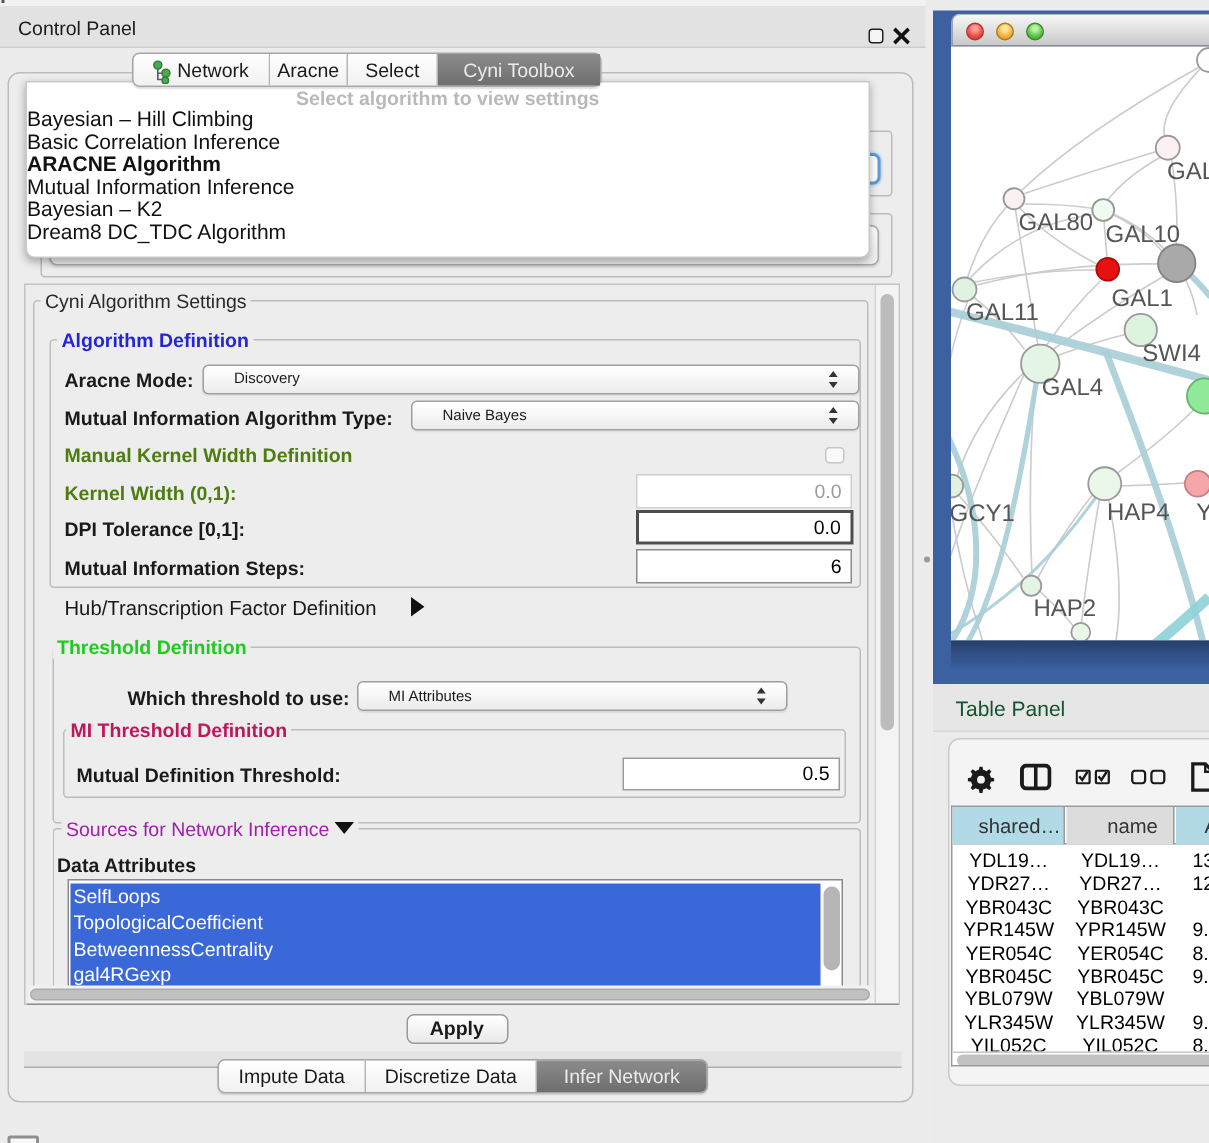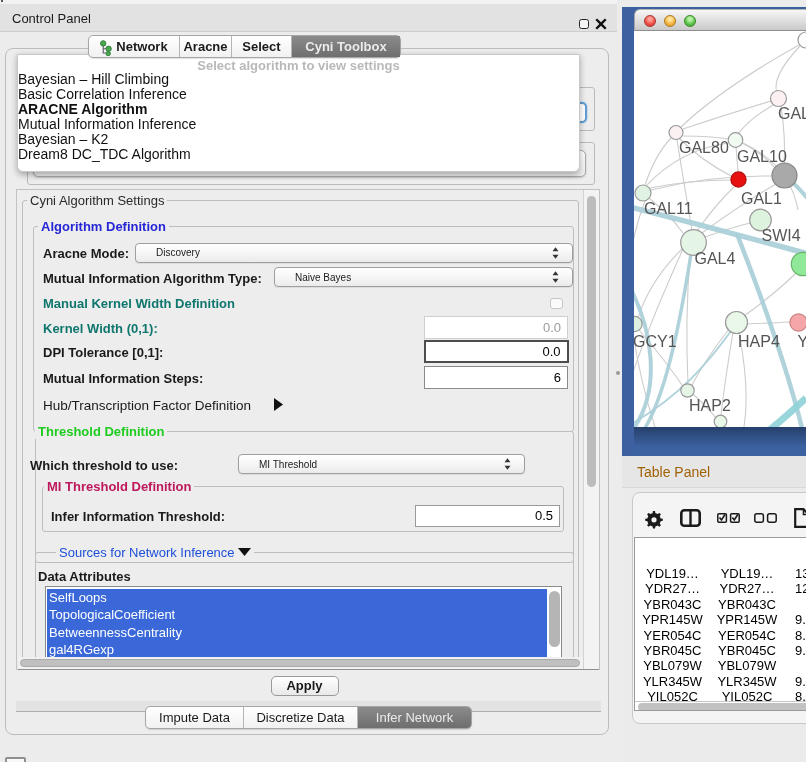--- a/index.html
+++ b/index.html
@@ -1,18 +1,18 @@
 <!DOCTYPE html>
 <html><head><meta charset="utf-8"><style>
 *{margin:0;padding:0;box-sizing:border-box;}
 html,body{width:806px;height:762px;overflow:hidden;}
 body{font-family:"Liberation Sans",sans-serif;background:#ececec;position:relative;font-size:13px;color:#1a1a1a;}
 .abs{position:absolute;}
 .b{font-weight:bold;}
-.gray{color:#0f766e;}
+.gray{color:#4d7c0f;}
 .combo{position:absolute;border:1px solid #9f9f9f;border-radius:4px;background:linear-gradient(#ffffff,#f7f7f7 45%,#ebebeb);box-shadow:0 1px 1px rgba(0,0,0,0.08);}
 .combo .ct{position:absolute;left:20px;top:0;bottom:0;display:flex;align-items:center;font-size:10px;}
 .spin{position:absolute;right:7px;top:50%;transform:translateY(-50%);width:7px;height:12px;}
 .tf{position:absolute;background:#fff;display:flex;align-items:center;justify-content:flex-end;padding-right:6px;}
 .fieldset{position:absolute;border:1px solid #bdbdbd;border-radius:3px;}
 .ftitle{position:absolute;top:-8px;background:#ededed;padding:0 3px;line-height:15px;white-space:nowrap;}
 .seg{position:absolute;display:flex;border:1px solid #a6a6a6;border-radius:5px;background:linear-gradient(#ffffff,#f1f1f1);box-shadow:0 1px 1px rgba(0,0,0,0.12);}
 .seg .sg{display:flex;align-items:center;justify-content:center;font-weight:inherit;border-right:1px solid #b5b5b5;white-space:nowrap;}
 .seg .sg:last-child{border-right:none;}
 .seg .sel{background:linear-gradient(#8b8b8b,#6e6e6e);color:#ebebeb;}
@@ -37,21 +37,21 @@
 <div class="abs" style="left:430px;top:101.5px;width:157px;height:21px;border:2.5px solid #5e9cd3;border-radius:5px;background:#fff;box-shadow:0 0 2px #86b8e0;"></div>
 <div class="abs" style="left:27px;top:142px;width:568px;height:43px;border:1px solid #bbbbbb;border-radius:3px;"></div>
 <div class="abs" style="left:33px;top:150px;width:553px;height:27px;border:1px solid #a8a8a8;border-radius:5px;background:linear-gradient(#ffffff,#ececec);box-shadow:0 1px 2px rgba(0,0,0,0.18);"></div>
 
 <div id="settings">
 
   <div class="fieldset" style="left:22px;top:200px;width:557px;height:462px;">
     <div class="ftitle" style="left:4px;color:#2a2a2a;">Cyni Algorithm Settings</div>
   </div>
 
-  <div class="fieldset" style="left:33px;top:226px;width:541px;height:206px;">
+  <div class="fieldset" style="left:33px;top:226px;width:541px;height:166px;">
     <div class="ftitle b" style="left:4px;color:#2525d6;">Algorithm Definition</div>
   </div>
   <div class="row-label" style="left:43px;top:246px;">Aracne Mode:</div>
   <div class="combo" style="left:135px;top:242.5px;width:438px;height:20px;">
       <div class="ct">Discovery</div>
     <svg class="spin" style="right:13px;" width="8" height="13" viewBox="0 0 8 13">
         <path d="M4 0 L7.4 4.6 H0.6 Z" fill="#333"></path>
         <path d="M4 13 L7.4 8.4 H0.6 Z" fill="#333"></path>
       </svg>
     </div>
@@ -70,39 +70,39 @@
   <div class="row-label" style="left:43px;top:345px;">DPI Tolerance [0,1]:</div>
   <div class="tf" style="left:423.5px;top:340px;width:145px;height:23px;border:2px solid #4d4d4d;color:#000;">0.0</div>
   <div class="row-label" style="left:43px;top:370.5px;">Mutual Information Steps:</div>
   <div class="tf" style="left:424px;top:365.5px;width:144px;height:23px;border:1px solid #8a8a8a;color:#000;">6</div>
 
   <div class="abs" style="left:43px;top:398px;white-space:nowrap;font-size:13.5px;text-align:right;">Hub/Transcription Factor Definition</div>
   <svg class="abs" style="left:274px;top:398px;" width="9" height="13" viewBox="0 0 9 13">
       <path d="M0 0 L9 6.5 L0 13 Z" fill="#111"></path>
     </svg>
 
-  <div class="fieldset" style="left:35px;top:431px;width:539px;height:132px;">
+  <div class="fieldset" style="left:35px;top:431px;width:539px;height:118px;">
     <div class="ftitle b" style="left:-1px;color:#1ecb1e;">Threshold Definition</div>
   </div>
-  <div class="row-label" style="left:30px;top:458px;width:203px;text-align:left;">Which threshold to use:</div>
+  <div class="row-label" style="left:30px;top:458px;width:203px;text-align:right;">Which threshold to use:</div>
   <div class="combo" style="left:238px;top:454px;width:287px;height:20px;">
-      <div class="ct">MI Threshold</div>
+      <div class="ct">MI Attributes</div>
     <svg class="spin" style="right:13px;" width="8" height="13" viewBox="0 0 8 13">
         <path d="M4 0 L7.4 4.6 H0.6 Z" fill="#333"></path>
         <path d="M4 13 L7.4 8.4 H0.6 Z" fill="#333"></path>
       </svg>
     </div>
   <div class="fieldset" style="left:42px;top:486px;width:522px;height:46px;">
     <div class="ftitle b" style="left:1px;color:#be185d;">MI Threshold Definition</div>
   </div>
-  <div class="row-label" style="left:51px;top:509px;">Infer Information Threshold:</div>
+  <div class="row-label" style="left:51px;top:509px;">Mutual Definition Threshold:</div>
   <div class="tf" style="left:415px;top:504.5px;width:145px;height:22px;border:1px solid #9a9a9a;color:#000;">0.5</div>
 
   <div class="fieldset" style="left:35px;top:552px;width:539px;height:107px;border-bottom:none;">
-    <div class="ftitle" style="left:20px;color:#1d4ed8;">Sources for Network Inference <svg width="13" height="8" viewBox="0 0 13 8" style="vertical-align:1px;">
+    <div class="ftitle" style="left:5px;color:#a21caf;">Sources for Network Inference <svg width="13" height="8" viewBox="0 0 13 8" style="vertical-align:1px;">
           <path d="M0 0 L13 0 L6.5 8 Z" fill="#111"></path>
         </svg></div>
   </div>
   <div class="abs b" style="left:38px;top:568.5px;">Data Attributes</div>
   <div class="abs" style="left:45px;top:586px;width:517px;height:74px;border:1px solid #8a8a8a;background:#fff;">
     <div class="abs" style="left:0.5px;top:1.5px;width:500.5px;height:70.5px;background:#3a68d8;color:#fff;font-size:13px;line-height:17.6px;padding-left:2.5px;">SelfLoops<br>TopologicalCoefficient<br>BetweennessCentrality<br>gal4RGexp</div>
     <div class="abs" style="left:503px;top:4px;width:11px;height:56px;border-radius:6px;background:#b5b5b5;"></div>
   </div>
 </div>
 
@@ -130,21 +130,21 @@
   </div>
 </div>
 
 <div id="dropdown">
   <div class="abs" style="left:17px;top:53.5px;width:563px;height:118.5px;background:#fff;border:1px solid #c9c9c9;border-radius:0 0 6px 6px;box-shadow:0 2.5px 6px rgba(0,0,0,0.3);"></div>
   <div class="abs b" style="left:17px;top:58px;width:563px;text-align:center;color:#b9b9b9;">Select algorithm to view settings</div>
   <div class="abs" style="left:18px;top:71.5px;font-size:14px;line-height:15px;color:#111;">Bayesian – Hill Climbing<br>Basic Correlation Inference<br><span class="b">ARACNE Algorithm</span><br>Mutual Information Inference<br>Bayesian – K2<br>Dream8 DC_TDC Algorithm</div>
 </div>
 
 <div id="toptabs">
-  <div class="seg" style="left:88px;top:35px;height:23px;font-weight:bold;">
+  <div class="seg" style="left:88px;top:35px;height:23px;font-weight:normal;">
     <div class="sg" style="width:91px;border-radius:4px 0 0 4px;"><svg width="12" height="16" viewBox="0 0 12 16" style="margin-right:4px;margin-top:2px;">
           <path d="M3.2 5 L3.2 13 L6 13 M3.2 8.8 L6 8.8" stroke="#5a5a6a" stroke-width="1.1" fill="none"></path>
           <circle cx="3.2" cy="3.4" r="2.7" fill="#4aa850" stroke="#2d7a36" stroke-width="0.9"></circle>
           <circle cx="8.6" cy="8.8" r="2.7" fill="#4aa850" stroke="#2d7a36" stroke-width="0.9"></circle>
           <circle cx="8.2" cy="13.6" r="2.2" fill="#4aa850" stroke="#2d7a36" stroke-width="0.9"></circle>
         </svg>Network</div>
     <div class="sg" style="width:52px;">Aracne</div>
     <div class="sg" style="width:60px;">Select</div>
     <div class="sg sel" style="width:108px;">Cyni Toolbox</div>
   </div>
@@ -234,21 +234,21 @@
         <text x="738" y="346.5">HAP4</text>
         <text x="797.5" y="346.5">YJ</text>
         <text x="689" y="410.5">HAP2</text>
       </g>
     </svg>
   </div>
 
   <div class="abs" style="left:634px;top:427px;width:172px;height:29px;background:linear-gradient(#26406b,#3c62a2 70%);"></div>
 
   <div class="abs" style="left:622px;top:456px;width:184px;height:32px;background:#e6e6e6;border-bottom:1px solid #d8d8d8;">
-    <div class="abs" style="left:15px;top:0;height:32px;display:flex;align-items:center;font-size:14px;color:#a16207;">Table Panel</div>
+    <div class="abs" style="left:15px;top:0;height:32px;display:flex;align-items:center;font-size:14px;color:#14532d;">Table Panel</div>
   </div>
   <div class="abs" style="left:622px;top:488px;width:184px;height:274px;background:#ebebeb;"></div>
 
   <div class="abs" style="left:632px;top:492px;width:182px;height:232px;background:#f4f4f4;border:1px solid #c9c9c9;border-radius:8px;"></div>
 
   <svg class="abs" style="left:645px;top:511px;" width="18" height="18" viewBox="0 0 18 18">
       <path d="M9 0 L11 0 L11.4 2.2 A7 7 0 0 1 13.6 3.1 L15.5 1.9 L16.9 3.3 L15.7 5.2 A7 7 0 0 1 16.6 7.4 L18.8 7.8 L18.8 9.8 L16.6 10.2 A7 7 0 0 1 15.7 12.4 L16.9 14.3 L15.5 15.7 L13.6 14.5 A7 7 0 0 1 11.4 15.4 L11 17.6 L9 17.6 L8.6 15.4 A7 7 0 0 1 6.4 14.5 L4.5 15.7 L3.1 14.3 L4.3 12.4 A7 7 0 0 1 3.4 10.2 L1.2 9.8 L1.2 7.8 L3.4 7.4 A7 7 0 0 1 4.3 5.2 L3.1 3.3 L4.5 1.9 L6.4 3.1 A7 7 0 0 1 8.6 2.2 Z" transform="translate(-1,0)" fill="#1b1b1b"></path>
       <circle cx="9" cy="8.8" r="2.6" fill="#f4f4f4"></circle>
     </svg>
   <svg class="abs" style="left:680px;top:509px;" width="21" height="18" viewBox="0 0 21 18">
@@ -268,20 +268,25 @@
         <rect x="0.8" y="0.8" width="8.6" height="8.4" rx="2"></rect>
         <rect x="13.6" y="0.8" width="8.6" height="8.4" rx="2"></rect>
       </g>
     </svg>
   <svg class="abs" style="left:794px;top:508px;" width="16" height="20" viewBox="0 0 16 20">
       <path d="M1.2 1.2 L9.5 1.2 L14.8 6.5 L14.8 18.8 L1.2 18.8 Z" fill="none" stroke="#1b1b1b" stroke-width="2.2"></path>
       <path d="M9.5 1.2 L9.5 6.5 L14.8 6.5" fill="none" stroke="#1b1b1b" stroke-width="1.6"></path>
     </svg>
 
   <div class="abs" style="left:633.5px;top:537px;width:173px;height:174px;border-top:1px solid #9a9a9a;border-left:1px solid #9a9a9a;border-bottom:1px solid #9a9a9a;background:#fff;overflow:hidden;">
+    <div class="abs" style="left:0;top:0;width:100%;height:24.5px;border-bottom:1px solid #9a9a9a;font-size:13.5px;color:#333;">
+      <div class="abs" style="left:0;top:0;width:75.5px;height:24.5px;background:#b2d9e6;border-right:1px solid #9a9a9a;display:flex;align-items:center;justify-content:center;padding-left:16px;">shared…</div>
+      <div class="abs" style="left:76.5px;top:0;width:72px;height:24.5px;background:#dcdcdc;border-right:1px solid #9a9a9a;display:flex;align-items:center;justify-content:center;padding-left:17px;">name</div>
+      <div class="abs" style="left:149.5px;top:0;width:24px;height:24.5px;background:#b2d9e6;display:flex;align-items:center;padding-left:19px;color:#333;">A</div>
+    </div>
     <div class="abs" style="left:0;top:28px;width:76px;text-align:center;line-height:15.4px;color:#000;">YDL19…<br>YDR27…<br>YBR043C<br>YPR145W<br>YER054C<br>YBR045C<br>YBL079W<br>YLR345W<br>YIL052C</div>
     <div class="abs" style="left:76.5px;top:28px;width:72px;text-align:center;line-height:15.4px;color:#000;">YDL19…<br>YDR27…<br>YBR043C<br>YPR145W<br>YER054C<br>YBR045C<br>YBL079W<br>YLR345W<br>YIL052C</div>
     <div class="abs" style="left:160.5px;top:28px;width:60px;text-align:left;line-height:15.4px;color:#000;">13<br>12<br>&nbsp;<br>9.<br>8.<br>9.<br>&nbsp;<br>9.<br>8.</div>
     <div class="abs" style="left:0;top:162.5px;width:173px;height:10.5px;background:#fff;border-top:1px solid #c6c6c6;">
       <div class="abs" style="left:3px;top:1.5px;width:172px;height:7.5px;border-radius:4px;background:#c2c2c2;"></div>
     </div>
   </div>
 </div>
 
 <div class="abs" style="left:5px;top:757px;width:21px;height:12px;border:2px solid #8f8f8f;border-radius:2px;background:linear-gradient(#fcfcfc,#e8e8e8);"></div>

